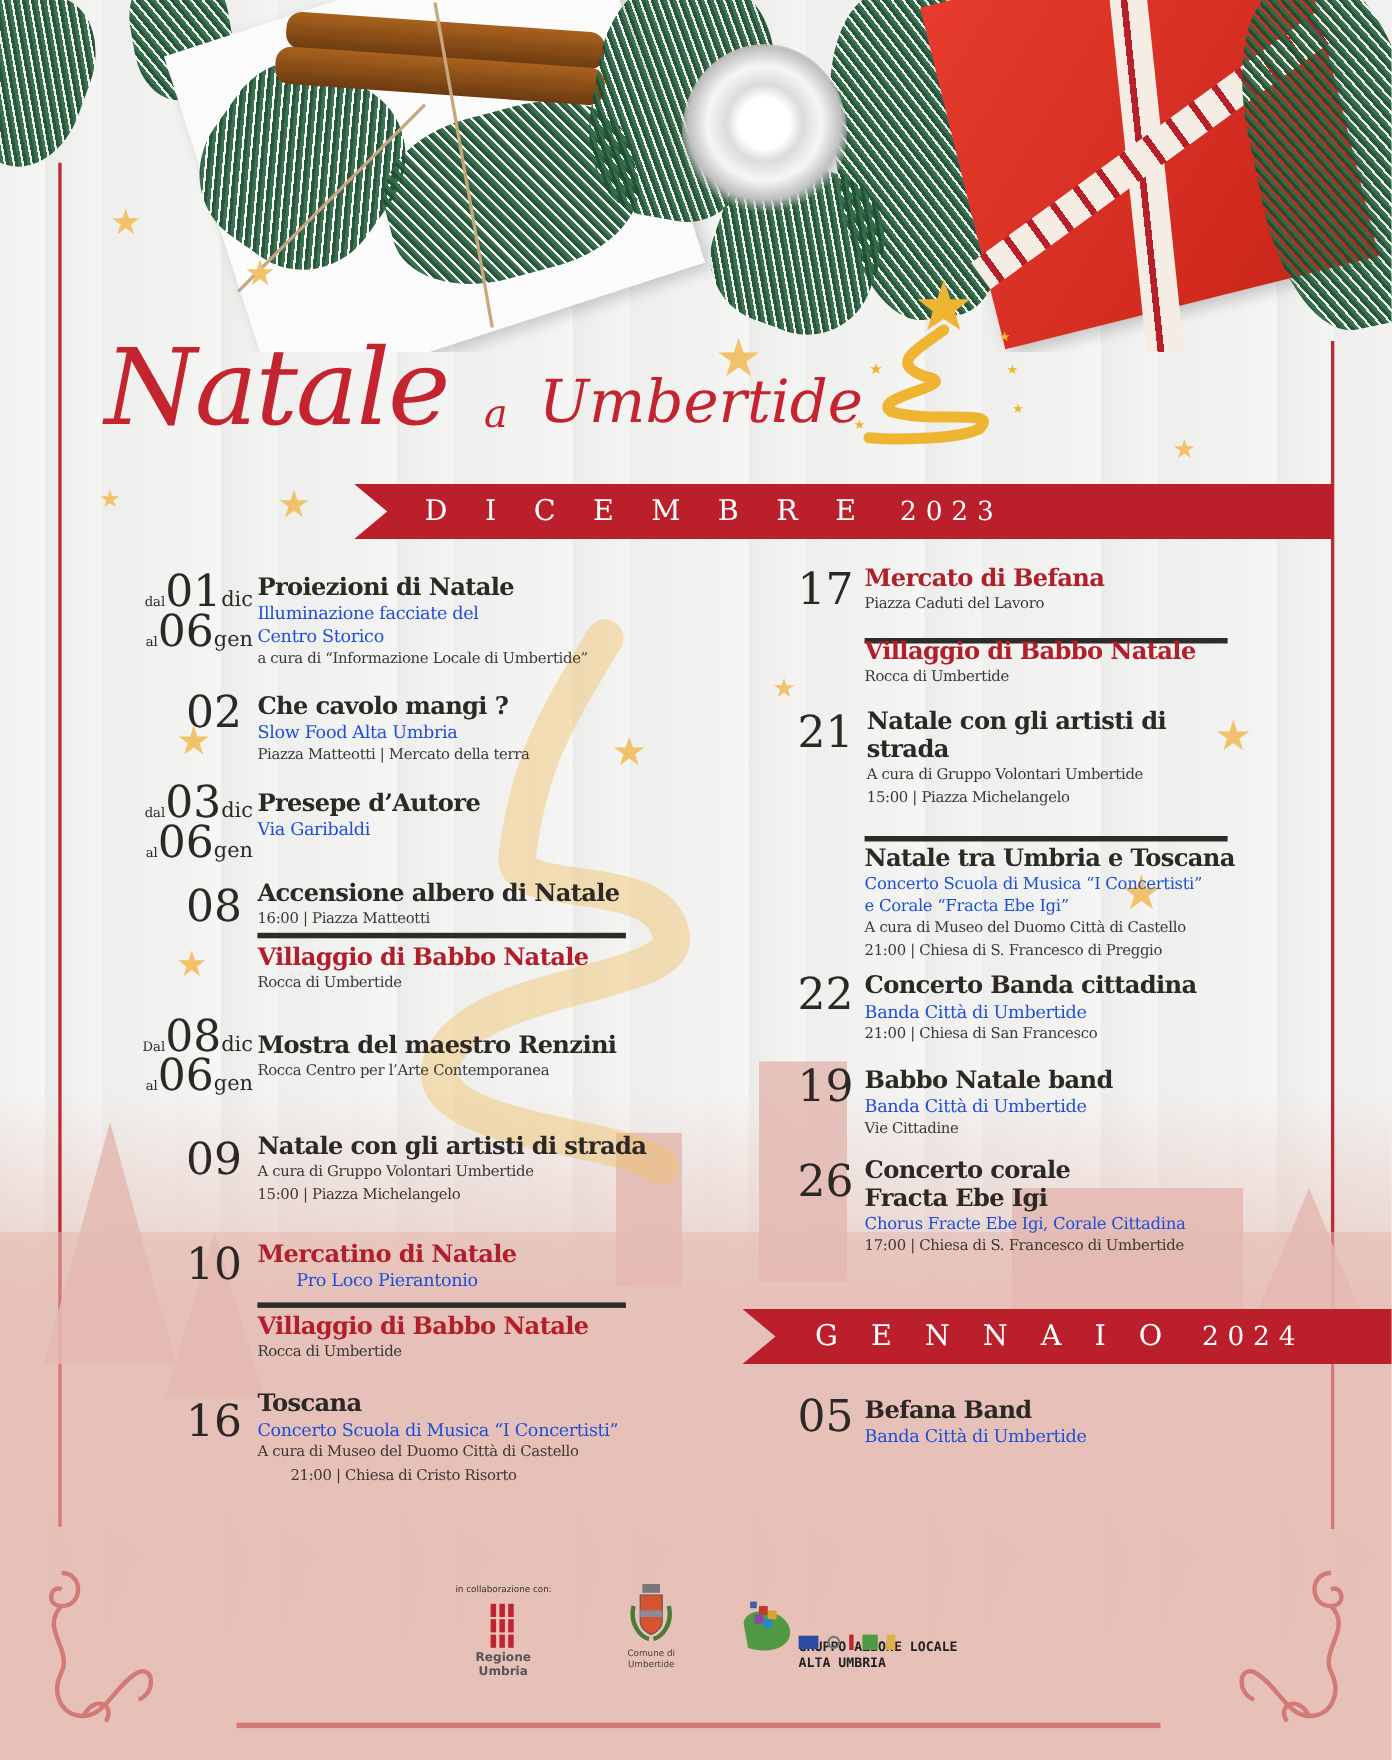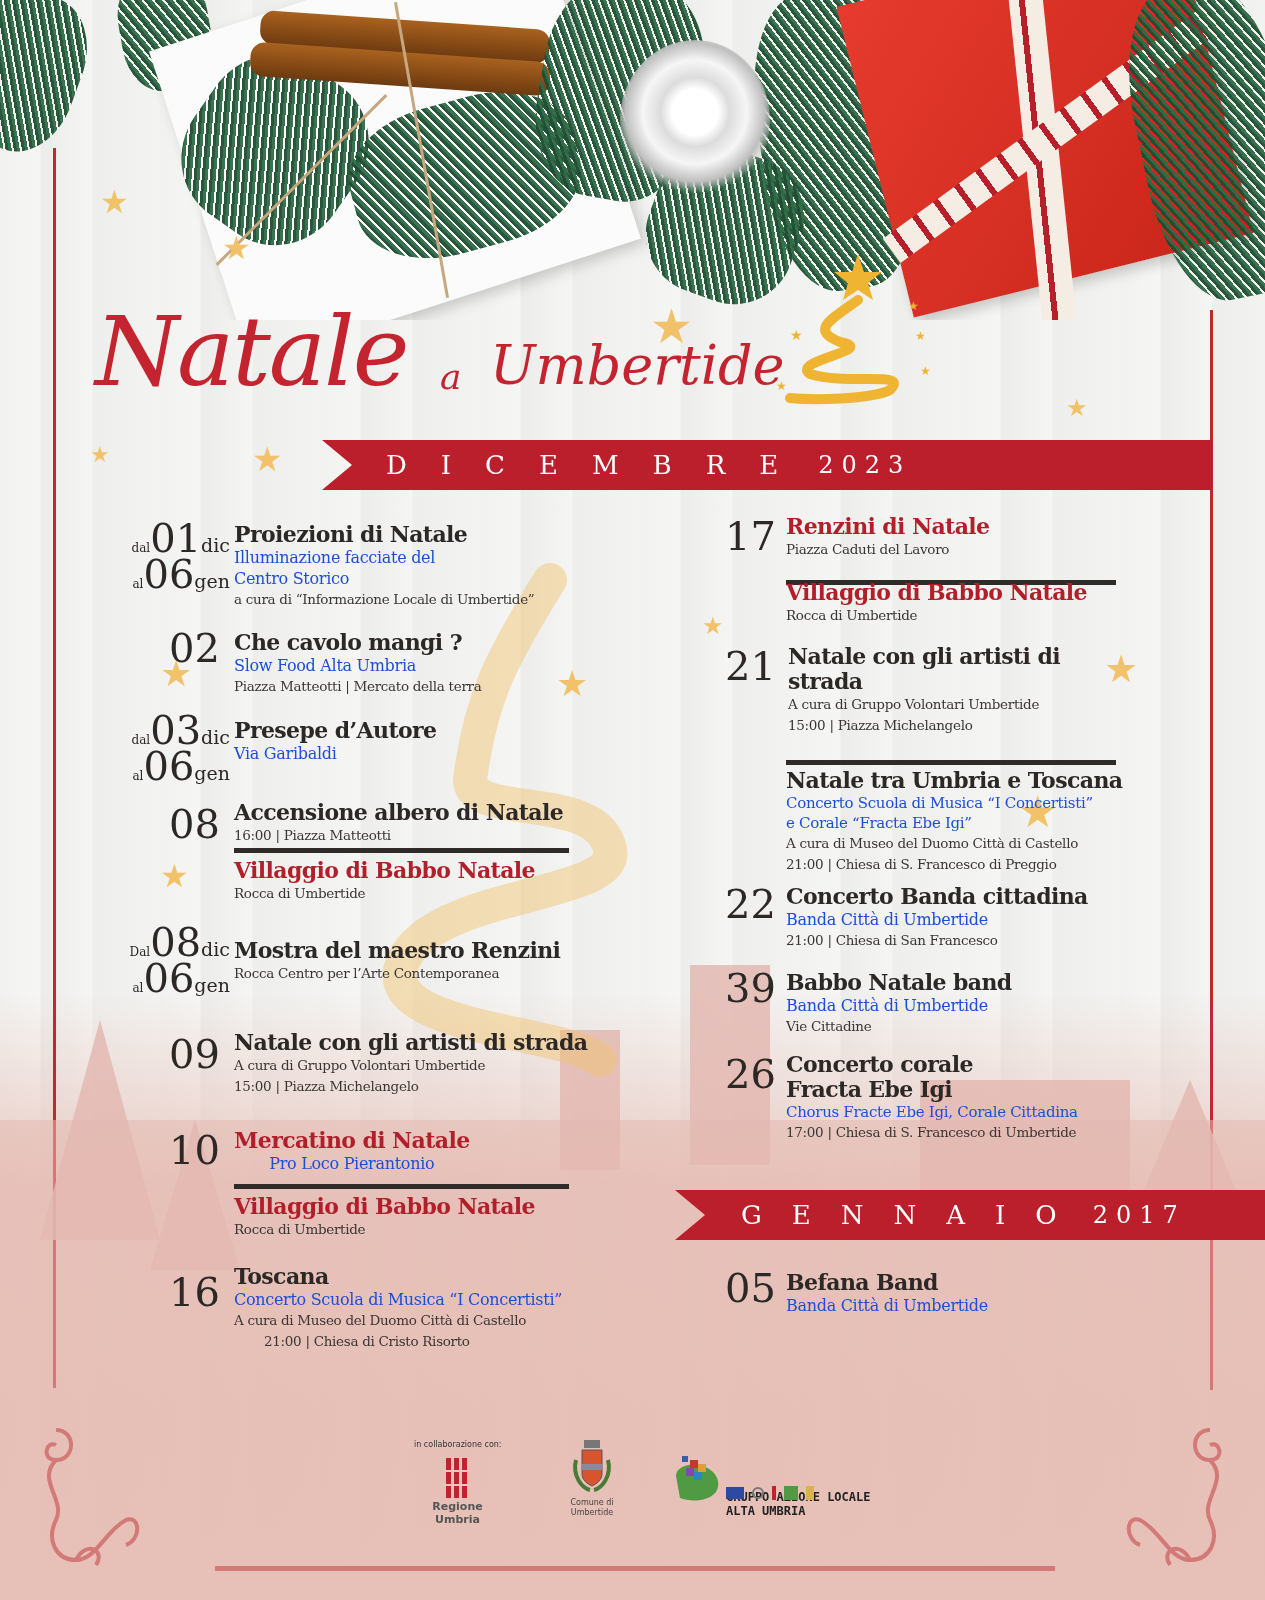--- a/index.html
+++ b/index.html
@@ -232,21 +232,21 @@
     <div class="title">Toscana</div>
     <div class="sub">Concerto Scuola di Musica “I Concertisti”</div>
     <div class="small">A cura di Museo del Duomo Città di Castello</div>
     <div class="small" style="padding-left:30px;">21:00 | Chiesa di Cristo Risorto</div>
   </div>
 </div>
 
 <div class="ev" style="left:720px;top:512px;width:420px;">
   <div class="day" style="left:0;top:4px;width:56px;">17</div>
   <div class="text" style="left:66px;top:2px;">
-    <div class="title red">Renzini di Natale</div>
+    <div class="title red">Mercato di Befana</div>
     <div class="small">Piazza Caduti del Lavoro</div>
   </div>
 </div>
 <div class="divider" style="left:786px;top:580px;width:330px;"></div>
 <div class="ev" style="left:786px;top:580px;">
   <div class="title red" style="margin-top:0;">Villaggio di Babbo Natale</div>
   <div class="small">Rocca di Umbertide</div>
 </div>
 
 <div class="ev" style="left:720px;top:644px;width:420px;">
@@ -270,41 +270,41 @@
 <div class="ev" style="left:720px;top:882px;width:420px;">
   <div class="day" style="left:0;top:2px;width:56px;">22</div>
   <div class="text" style="left:66px;top:2px;">
     <div class="title">Concerto Banda cittadina</div>
     <div class="sub">Banda Città di Umbertide</div>
     <div class="small">21:00 | Chiesa di San Francesco</div>
   </div>
 </div>
 
 <div class="ev" style="left:720px;top:968px;width:420px;">
-  <div class="day" style="left:0;top:0;width:56px;">39</div>
+  <div class="day" style="left:0;top:0;width:56px;">19</div>
   <div class="text" style="left:66px;top:2px;">
     <div class="title">Babbo Natale band</div>
     <div class="sub">Banda Città di Umbertide</div>
     <div class="small">Vie Cittadine</div>
   </div>
 </div>
 
 <div class="ev" style="left:720px;top:1052px;width:420px;">
   <div class="day" style="left:0;top:2px;width:56px;">26</div>
   <div class="text" style="left:66px;top:0;">
     <div class="title">Concerto corale</div>
     <div class="title">Fracta Ebe Igi</div>
     <div class="sub" style="font-size:15px;line-height:20px;">Chorus Fracte Ebe Igi, Corale Cittadina</div>
     <div class="small">17:00 | Chiesa di S. Francesco di Umbertide</div>
   </div>
 </div>
 
 <div class="banner" style="left:675px;top:1190px;width:615px;padding-left:66px;">
   <span class="month" style="letter-spacing:30px;">GENNAIO</span>
-  <span class="year">2017</span>
+  <span class="year">2024</span>
 </div>
 
 <div class="ev" style="left:720px;top:1268px;width:420px;">
   <div class="day" style="left:0;top:0;width:56px;">05</div>
   <div class="text" style="left:66px;top:2px;">
     <div class="title">Befana Band</div>
     <div class="sub">Banda Città di Umbertide</div>
   </div>
 </div>
 

